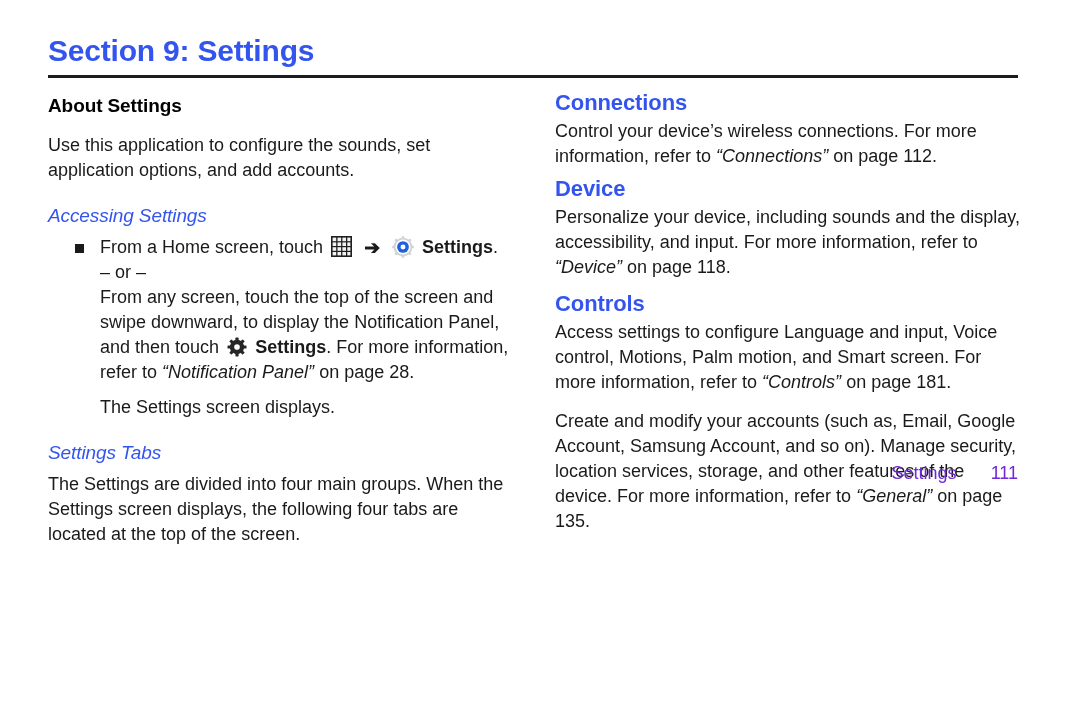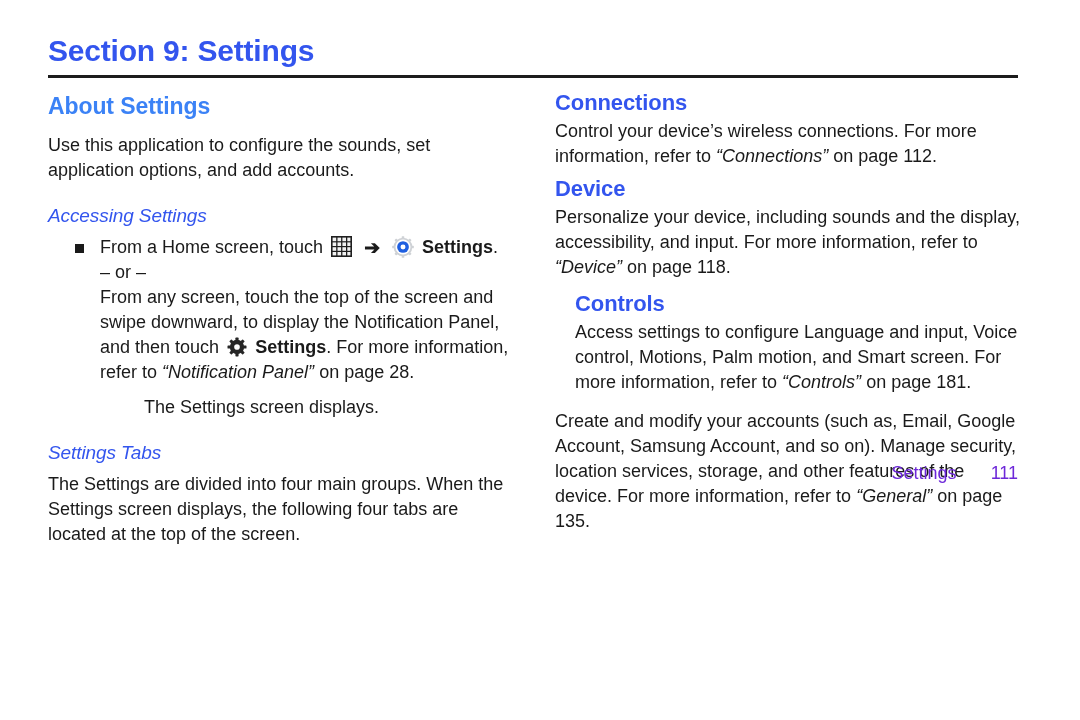--- a/index.html
+++ b/index.html
@@ -47,24 +47,24 @@
     position: absolute;
     top: 93px;
     width: 470px;
   }
   .col-left  { left: 48px; }
   .col-right { left: 555px; }
 
   
   h1.h-major {
     margin: 0 0 14px 0;
-    font-size: 23px;
+    font-size: 19px;
     line-height: 26px;
     font-weight: bold;
-    color: #3b82f6;
+    color: #000000;
     letter-spacing: -0.1px;
   }
   h2.h-sub {
     margin: 22px 0 8px 0;
     font-size: 19px;
     line-height: 22px;
     font-weight: normal;
     font-style: italic;
     color: #3355ee;
     letter-spacing: -0.1px;
@@ -234,21 +234,21 @@
               </g>
             </g>
             <circle cx="12" cy="12" r="3.4" fill="#ffffff"></circle>
           </svg>
         </span>
         <span class="bold">Settings</span><span>. For more information, refer to</span>
         <span class="ital">“Notification Panel”</span>
         <span>on page 28.</span>
       </p>
 
-      <p class="body" style="margin-top:10px;margin-left:44px;">The Settings screen displays.</p>
+      <p class="body" style="margin-top:10px;">The Settings screen displays.</p>
     </div>
 
     <h2 class="h-sub">Settings Tabs</h2>
 
     <p class="body indent">The Settings are divided into four main groups. When the Settings screen displays, the following four tabs are located at the top of the screen.</p>
   </div>
 
   <div class="col col-right">
 
     <div>
@@ -262,21 +262,21 @@
 
     <div style="">
       <h3 class="h-tab">Device</h3>
       <p class="body indent">
         <span>Personalize your device, including sounds and the display, accessibility, and input. For more information, refer to</span>
         <span class="ital">“Device”</span>
         <span>on page 118.</span>
       </p>
     </div>
 
-    <div style="margin-top:14px;margin-left:20px;">
+    <div style="margin-top:14px;">
       <h3 class="h-tab">Controls</h3>
       <p class="body indent">
         <span>Access settings to configure Language and input, Voice control, Motions, Palm motion, and Smart screen. For more information, refer to</span>
         <span class="ital">“Controls”</span>
         <span>on page 181.</span>
       </p>
     </div>
 
     <div style="margin-top:14px;">
       <p class="body indent">

